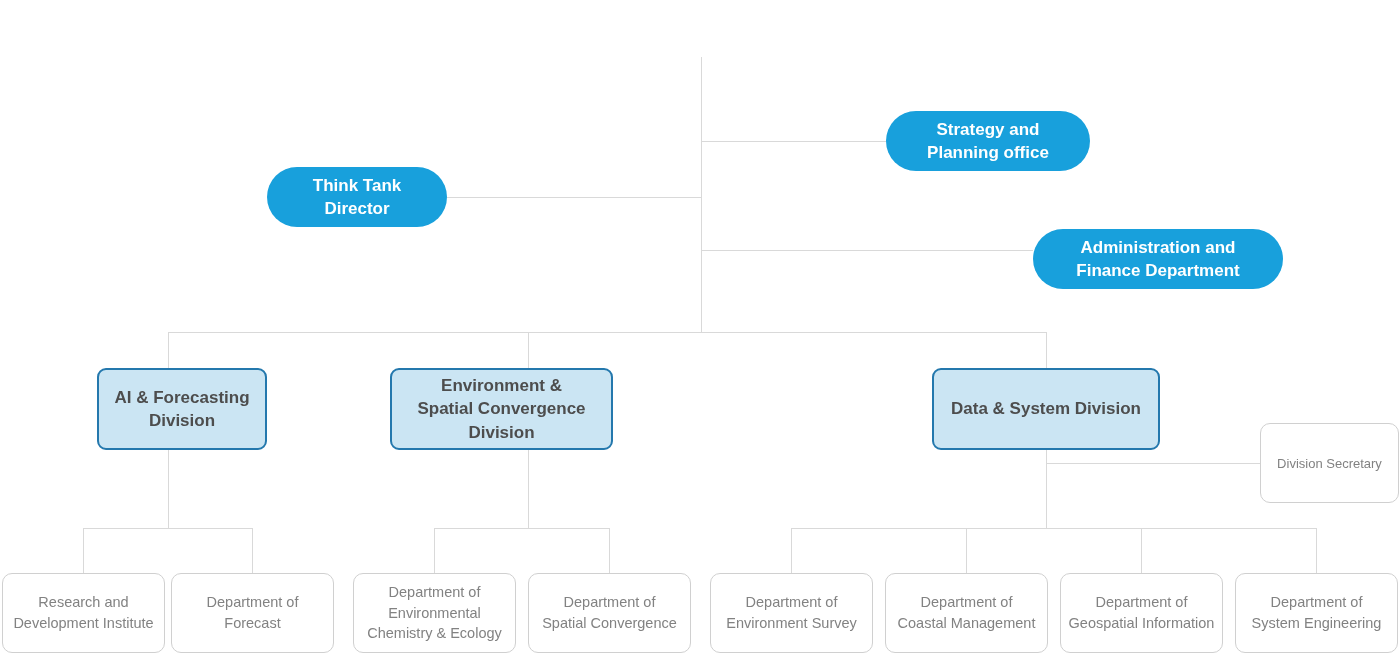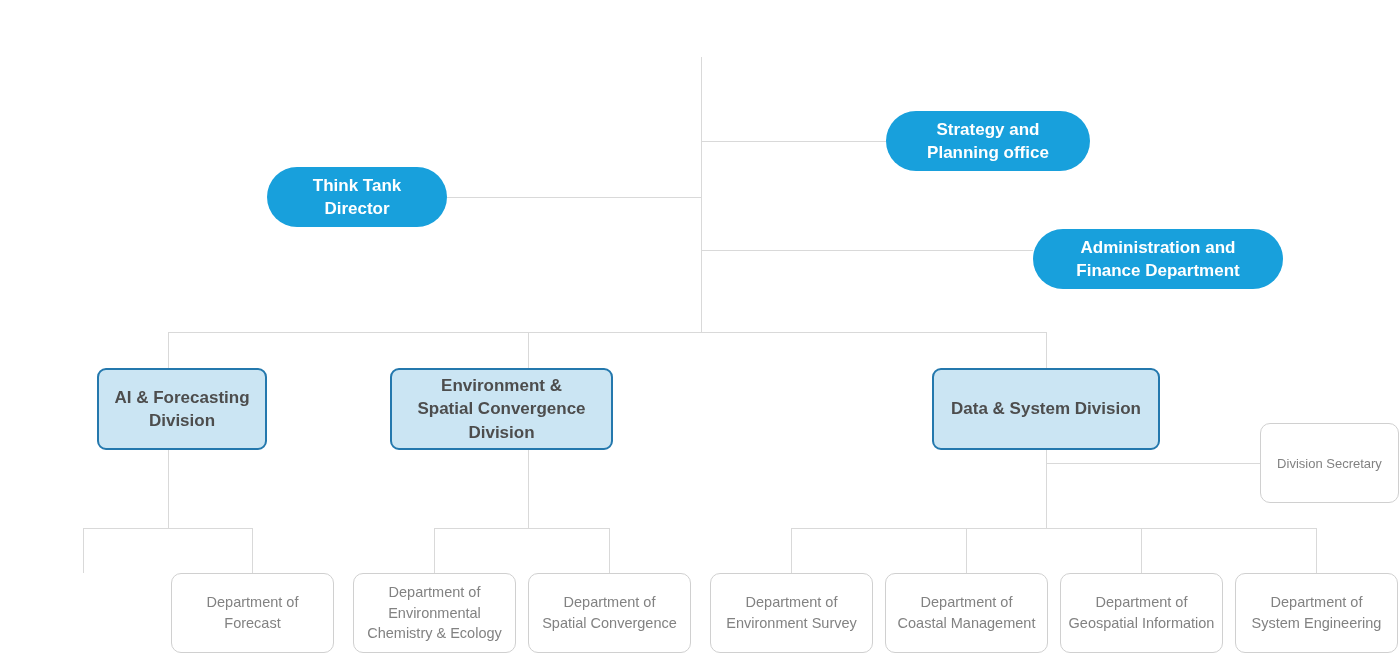--- a/index.html
+++ b/index.html
@@ -143,20 +143,22 @@
 Finance Department</div>
 
   <div class="node division ai">AI &amp; Forecasting
 Division</div>
   <div class="node division env">Environment &amp;
 Spatial Convergence Division</div>
   <div class="node division data">Data &amp; System Division</div>
 
   <div class="node deptbox secretary">Division Secretary</div>
 
+  <div class="node deptbox dept d0">Research and
+Development Institute</div>
   <div class="node deptbox dept d1">Department of
 Forecast</div>
   <div class="node deptbox dept d2">Department of
 Environmental
 Chemistry &amp; Ecology</div>
   <div class="node deptbox dept d3">Department of
 Spatial Convergence</div>
   <div class="node deptbox dept d4">Department of
 Environment Survey</div>
   <div class="node deptbox dept d5">Department of

